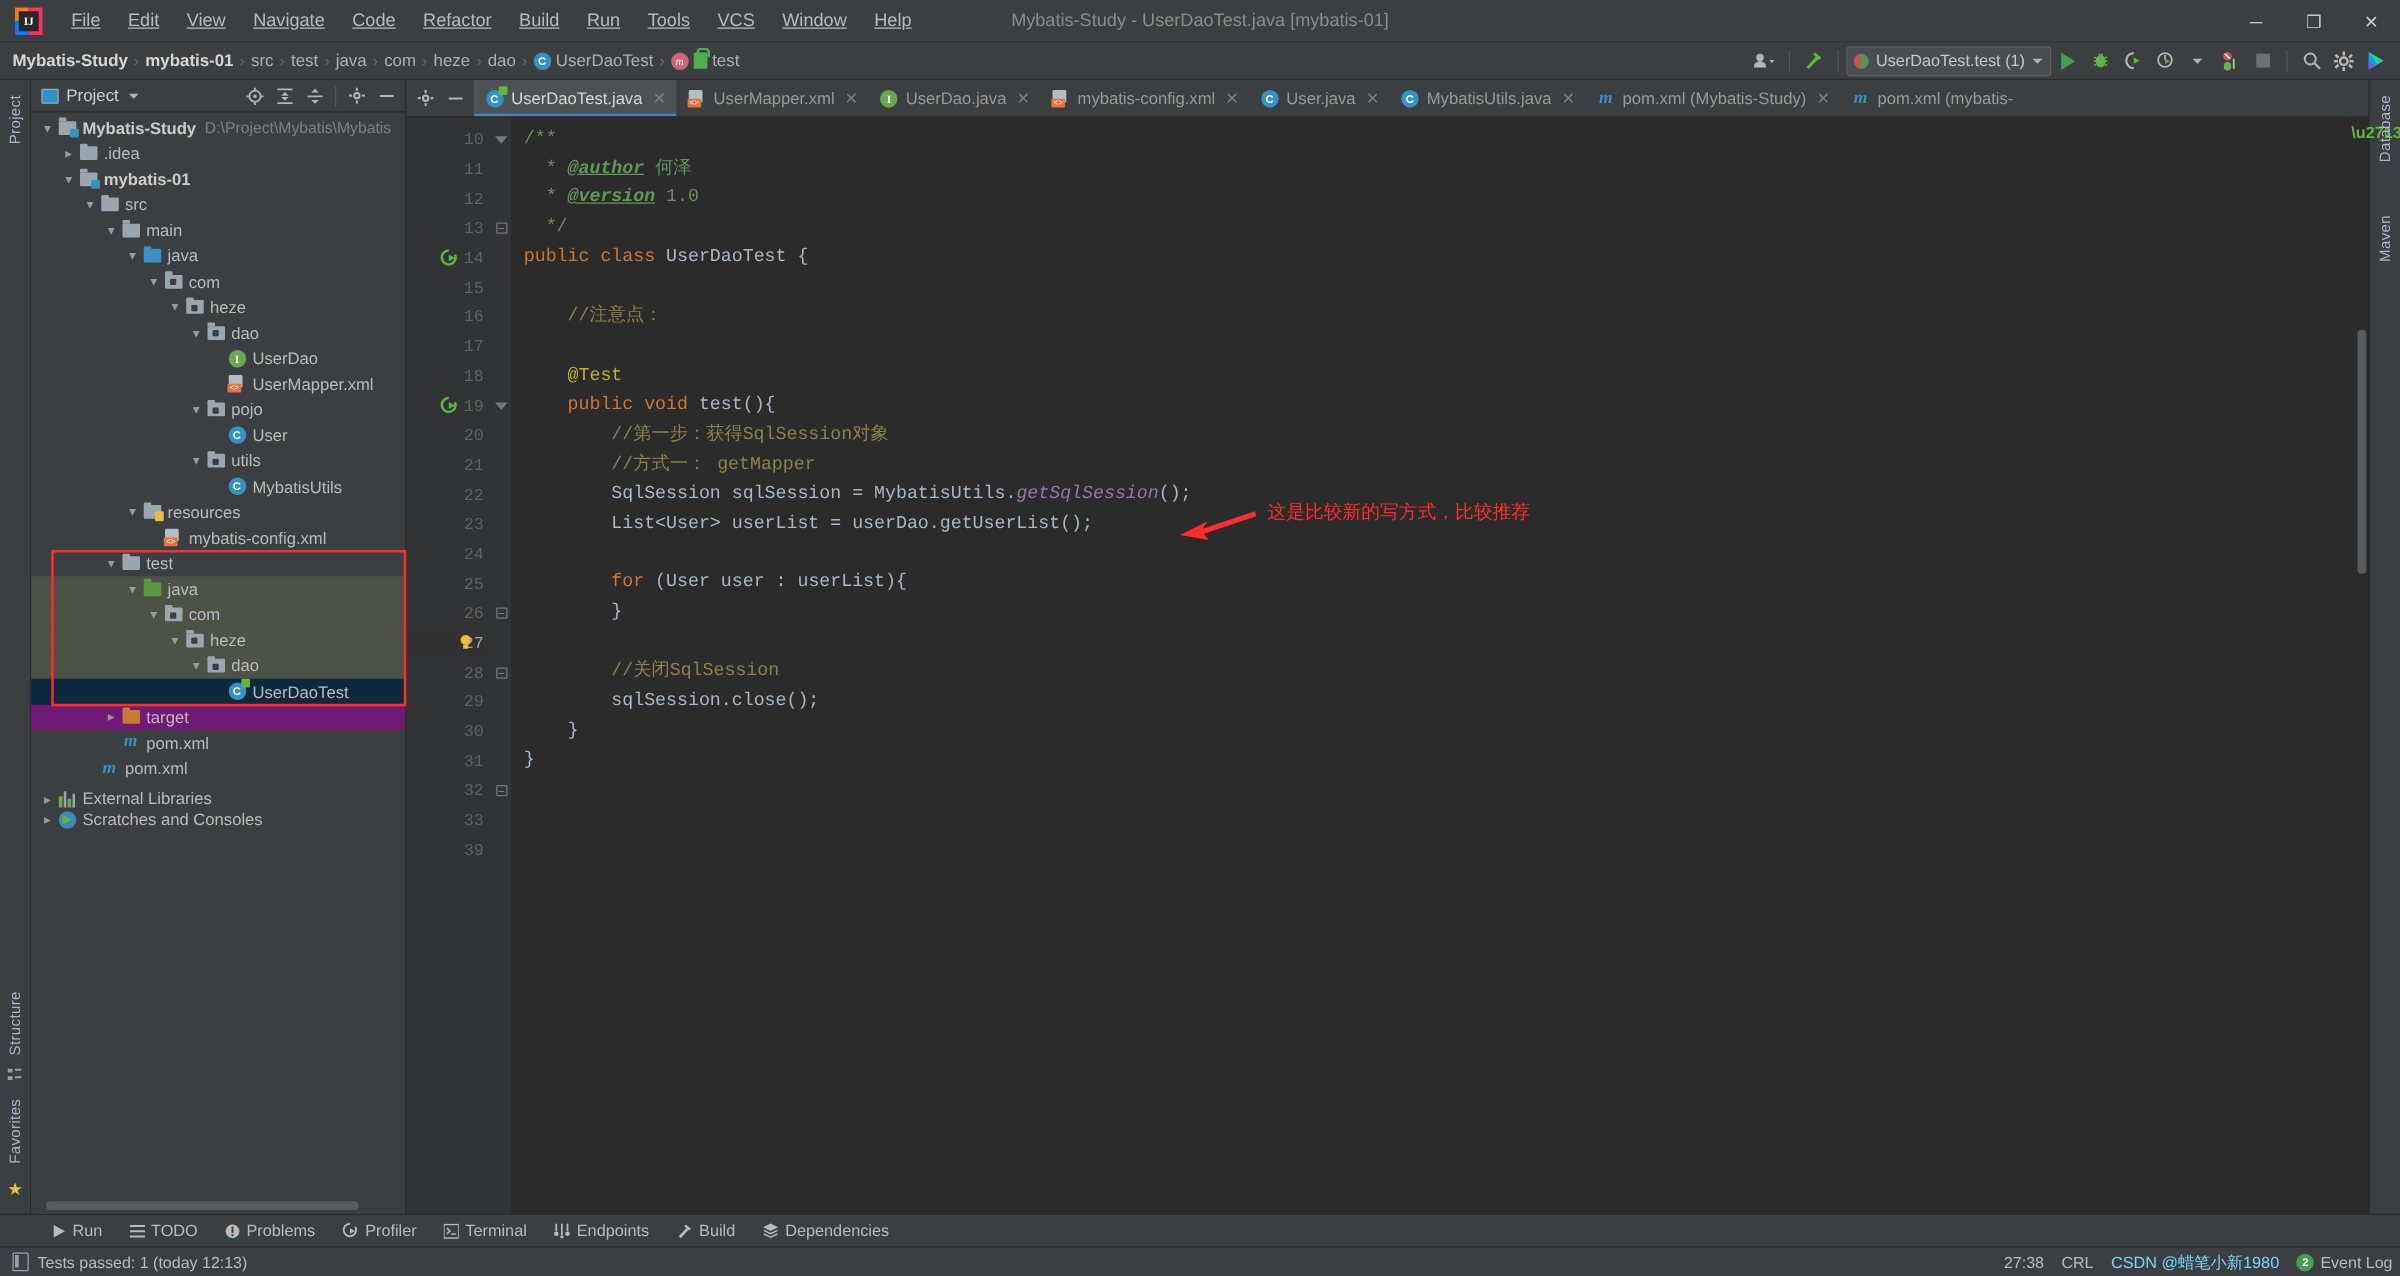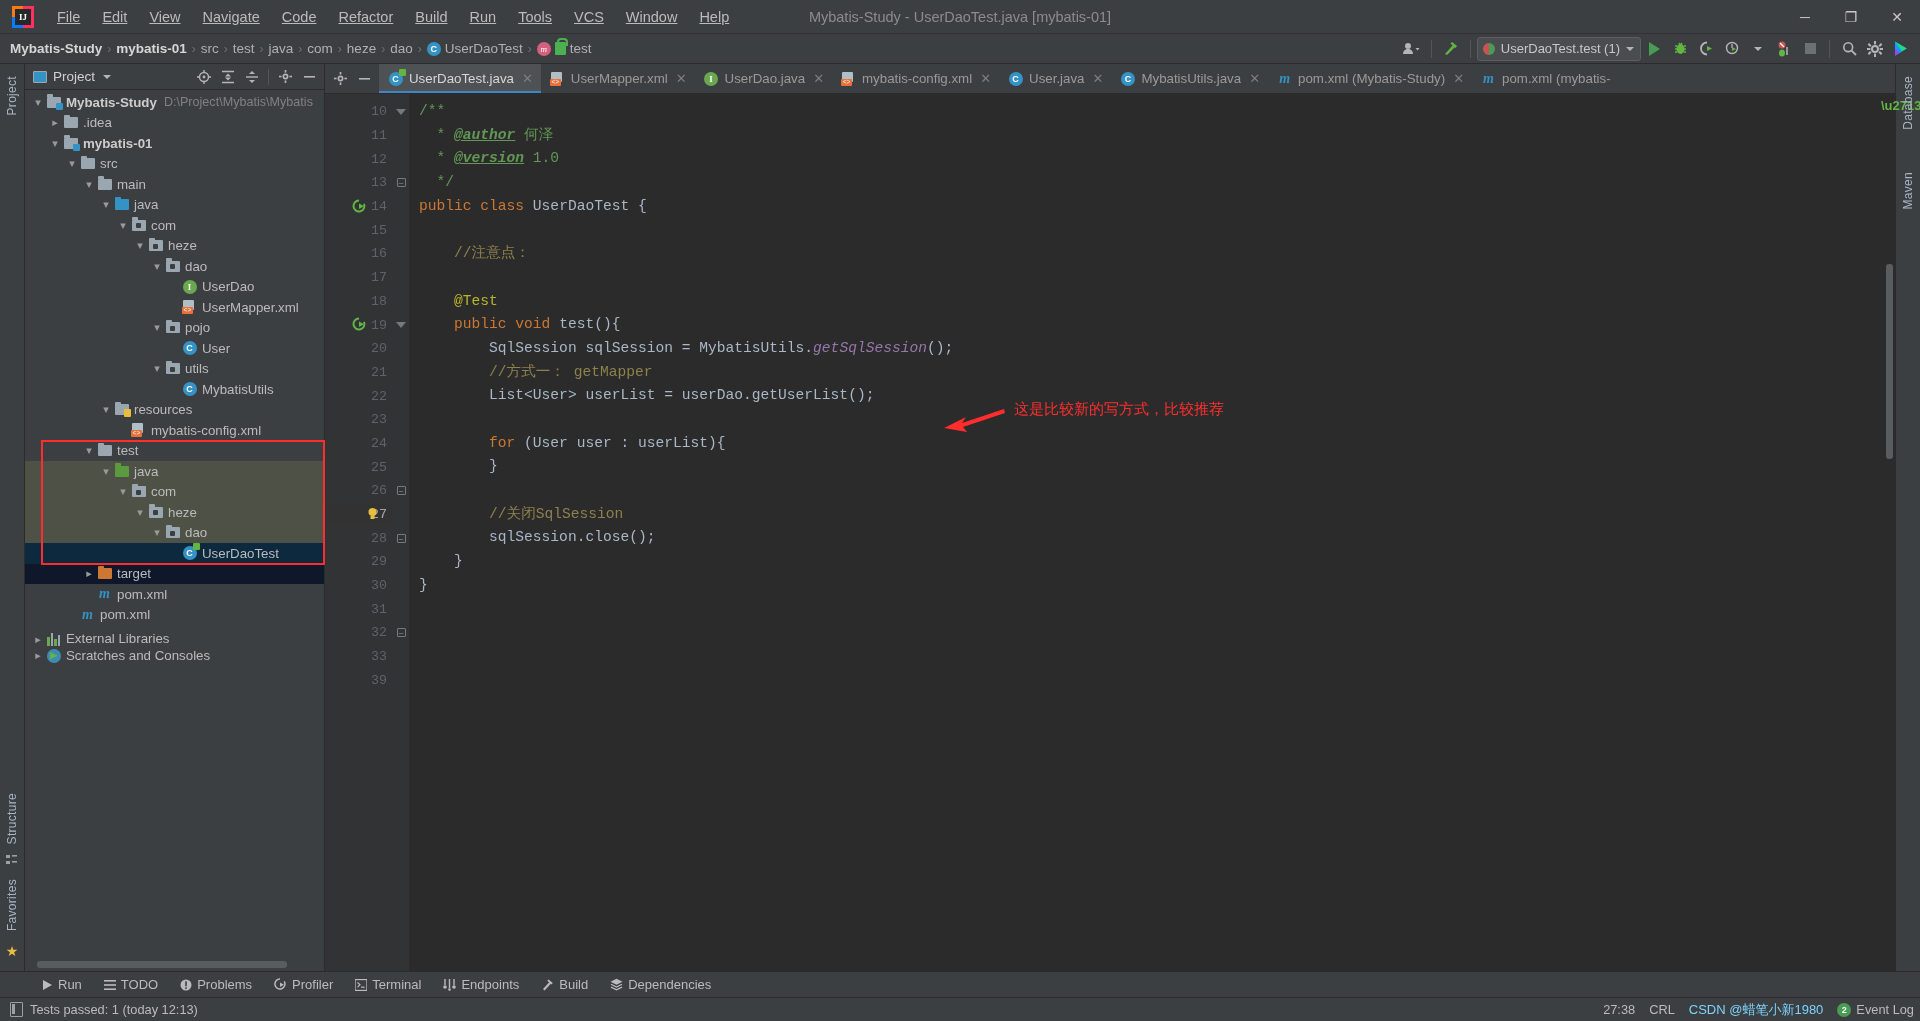--- a/index.html
+++ b/index.html
@@ -100,21 +100,21 @@
   .ph-act { width:22px;height:22px; display:flex;align-items:center;justify-content:center; color:#b5b5b5; font-size:13px;}
   .ph-sep { width:1px;height:16px;background:#555; margin:0 3px;}
 
   .tree { flex: 1 1 auto; overflow: hidden; padding-top: 2px; position: relative; }
   .row {
     height: 20.5px; display: flex; align-items: center; font-size: 13.3px; color: #bbbbbb;
     white-space: nowrap; padding-right: 4px; position: relative;
   }
   .row.sel-green { background: #4e5246; }
   .row.sel-blue { background: #0d293e; }
-  .row.sel-brown { background: #0f172a; }
+  .row.sel-brown { background: #701a75; }
   .arrow {
     width: 14px; flex: 0 0 14px; color: #9a9a9a; font-size: 10px; display:flex;align-items:center;justify-content:center;
   }
   .arrow.down:before { content: "\25BE"; font-size: 11px; }
   .arrow.right:before { content: "\25B8"; font-size: 11px; }
   .arrow.empty:before { content: ""; }
   .ticon { width: 17px; flex: 0 0 17px; display:flex;align-items:center;justify-content:center; margin-right: 4px; position: relative;}
   .tlabel { color: #bbbbbb; }
   .tlabel.bold { font-weight: bold; color: #ccc; }
   .tpath { color: #808080; margin-left: 7px; font-size: 12.6px; overflow:hidden; text-overflow:ellipsis; }
@@ -922,22 +922,23 @@
         <div class="cline"><span class="doc">/**</span></div>
             <div class="cline"><span class="doc">  * </span><span class="doc-tag">@author</span><span class="doc"> 何泽</span></div>
             <div class="cline"><span class="doc">  * </span><span class="doc-tag">@version</span><span class="doc"> 1.0</span></div>
             <div class="cline"><span class="doc">  */</span></div>
             <div class="cline"><span class="kw">public class </span><span class="id">UserDaoTest </span><span class="id">{</span></div>
             <div class="cline">&nbsp;</div>
             <div class="cline"><span class="cmz">    //注意点：</span></div>
             <div class="cline">&nbsp;</div>
             <div class="cline"><span class="ann">    @Test</span></div>
             <div class="cline"><span class="id">    </span><span class="kw">public void </span><span class="id">test</span><span class="id">(){</span></div>
+            <div class="cline"><span class="cmz">        //第一步：获得SqlSession对象</span></div>
+            <div class="cline"><span class="cmz">        //方式一： getMapper</span></div>
             <div class="cline"><span class="id">        SqlSession sqlSession = MybatisUtils.</span><span class="stat">getSqlSession</span><span class="id">();</span></div>
-            <div class="cline"><span class="cmz">        //方式一： getMapper</span></div>
             <div class="cline"><span class="id">        List&lt;User&gt; userList = userDao.getUserList();</span></div>
             <div class="cline">&nbsp;</div>
             <div class="cline"><span class="id">        </span><span class="kw">for </span><span class="id">(User user : userList){</span></div>
             <div class="cline"><span class="id">        }</span></div>
             <div class="cline">&nbsp;</div>
             <div class="cline"><span class="cmz">        //关闭SqlSession</span></div>
             <div class="cline"><span class="id">        sqlSession.close();</span></div>
             <div class="cline"><span class="id">    }</span></div>
             <div class="cline"><span class="id">}</span></div>
             <div class="cline">&nbsp;</div>

